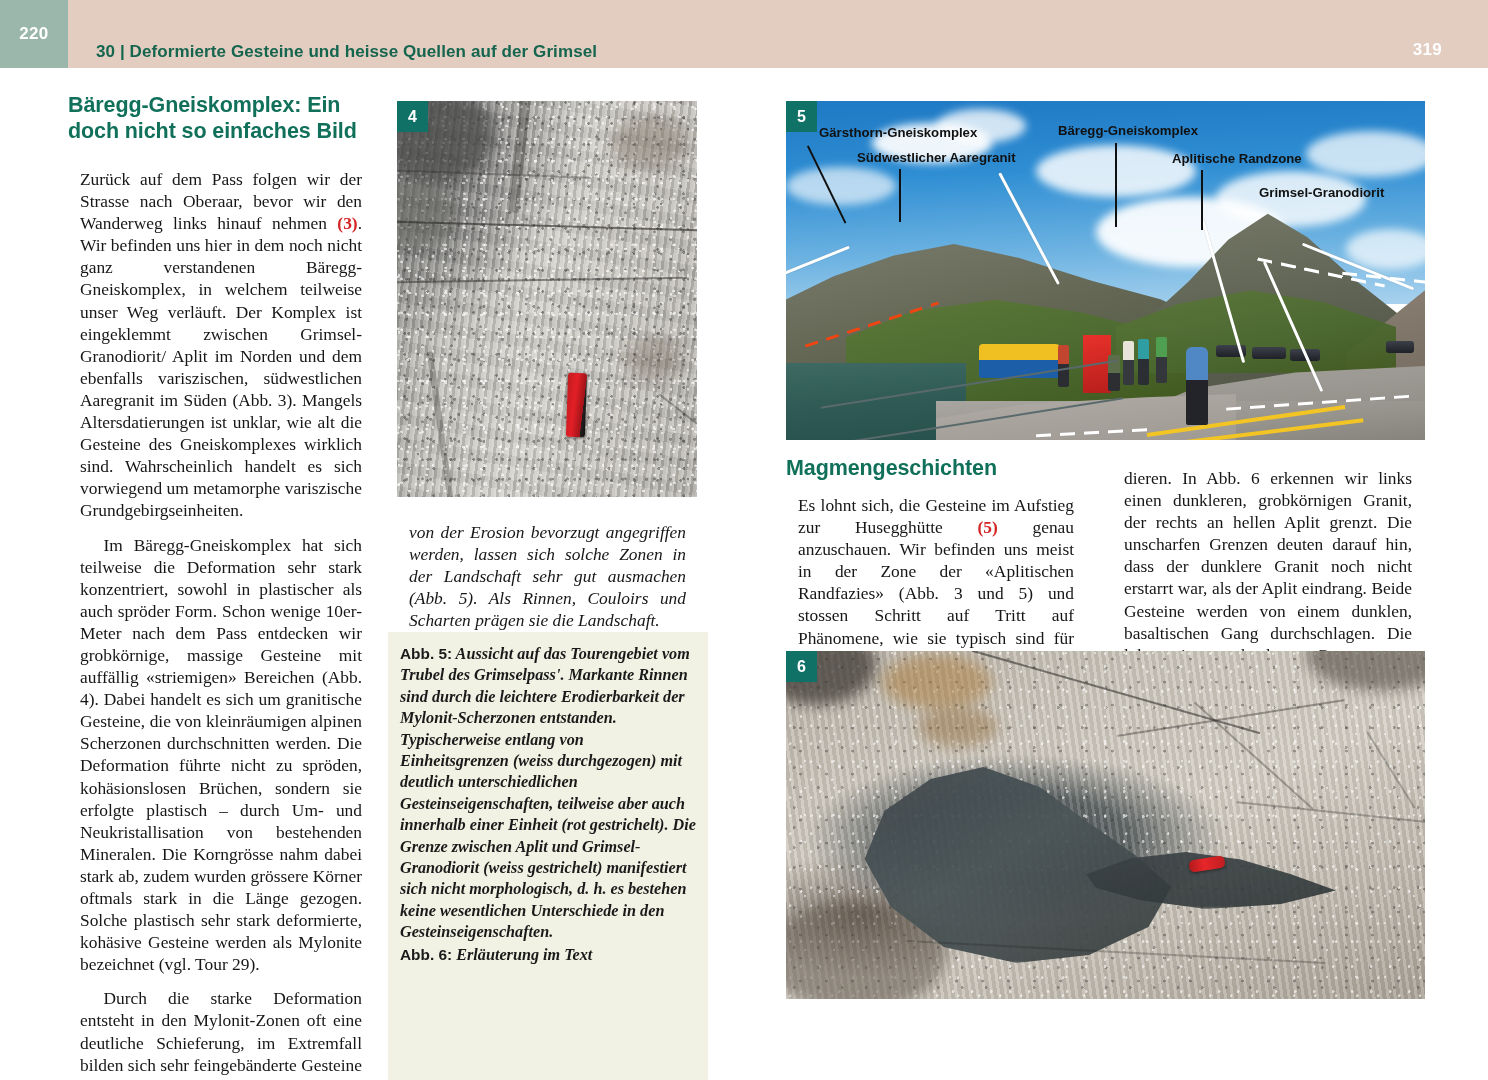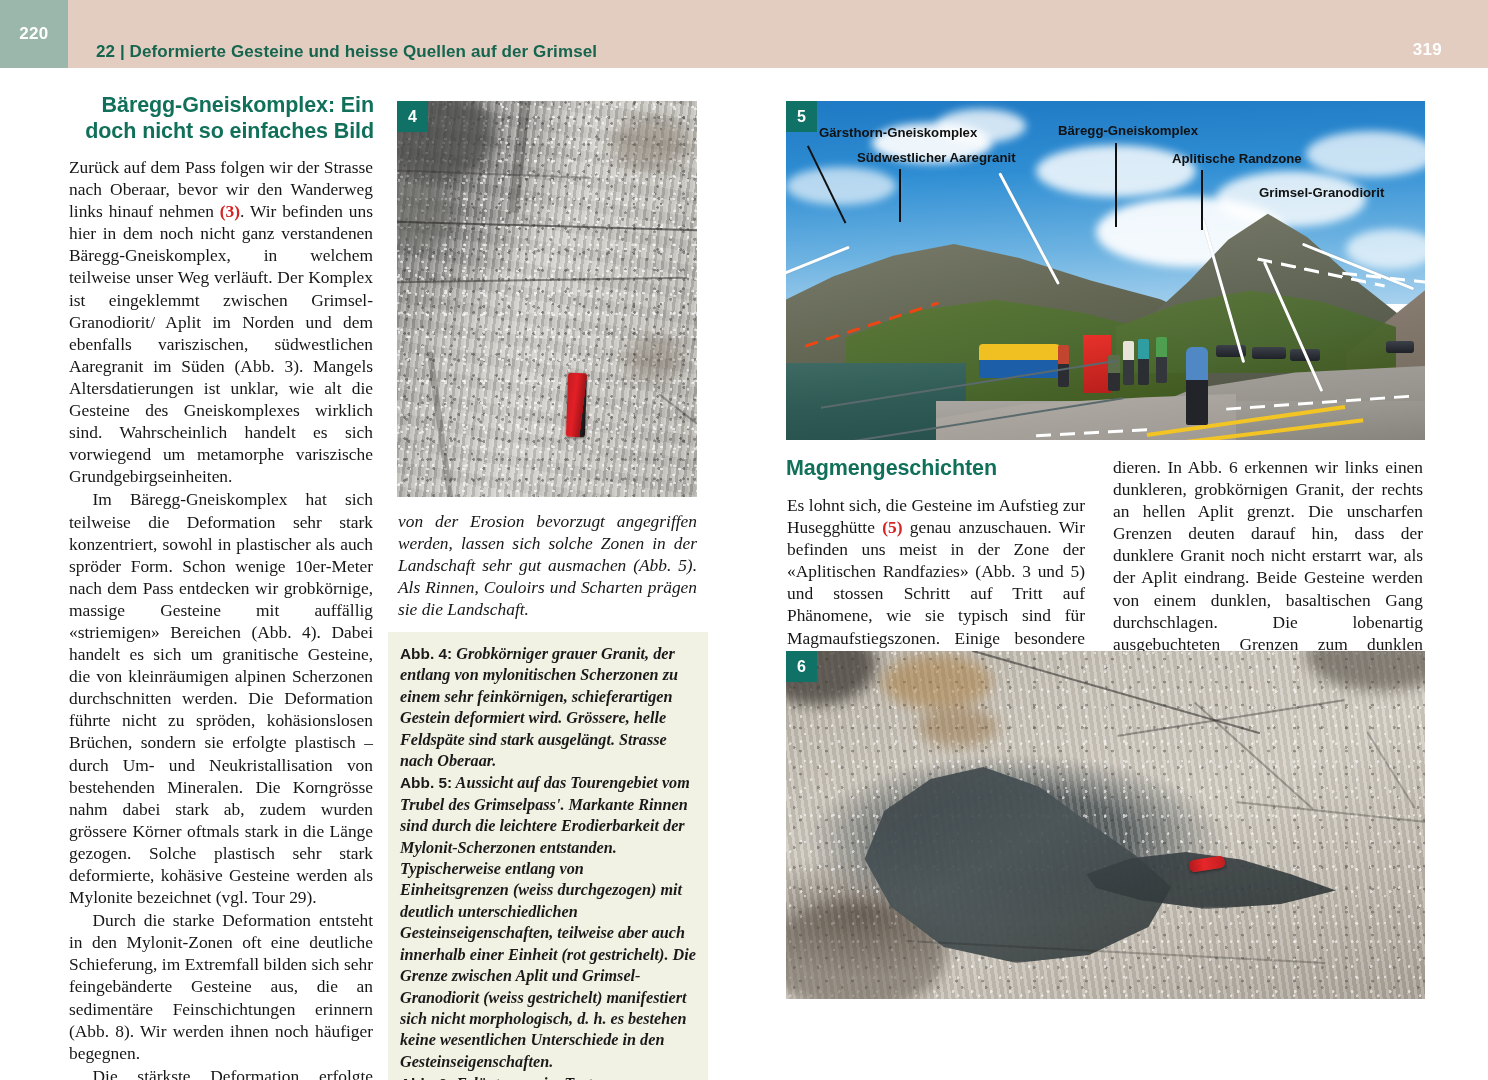--- a/index.html
+++ b/index.html
@@ -80,39 +80,39 @@
   }
   .body-col {
     font-family: "Liberation Serif", serif;
     font-size: 17.4px;
     line-height: 22.1px;
     color: #161616;
     text-align: justify;
     hyphens: manual;
   }
   .body-col p {
-    margin: 1px;
+    margin: 12px;
   }
   .body-col p.indent {
     text-indent: 1.35em;
   }
   .ref {
     color: #d42424;
     font-weight: bold;
   }
   .it { }
 
   
   .col-a {
     position: absolute;
     left: 68px;
     top: 92px;
     width: 306px;
   }
-  .col-a .sec-title { margin-bottom: 12px; text-align: right; }
+  .col-a .sec-title { margin-bottom: 24px; }
 
   .col-b {
     position: absolute;
     left: 397px;
     top: 509px;
     width: 301px;
     font-style: italic;
   }
 
   
@@ -419,21 +419,21 @@
 </style>
 </head>
 <body>
 
 <div class="spread">
 
   <div class="header-band">
     <div class="folio-block-left">
       <span class="folio-left-num">220</span>
     </div>
-    <div class="running-title">22 | Deformierte Gesteine und heisse Quellen auf der Grimsel</div>
+    <div class="running-title">30 | Deformierte Gesteine und heisse Quellen auf der Grimsel</div>
     <div class="folio-right-num">319</div>
   </div>
 
   <div class="col-a">
     <div class="sec-title">Bäregg-Gneiskomplex: Ein doch nicht so einfaches Bild</div>
     <div class="body-col">
       <p>Zurück auf dem Pass folgen wir der Strasse nach Oberaar, bevor wir den Wanderweg links hinauf nehmen <span class="ref">(3)</span>. Wir befinden uns hier in dem noch nicht ganz verstandenen Bäregg-Gneiskomplex, in welchem teilweise unser Weg verläuft. Der Komplex ist eingeklemmt zwischen Grimsel-Granodiorit/ Aplit im Norden und dem ebenfalls variszischen, südwestlichen Aaregranit im Süden (Abb. 3). Mangels Altersdatierungen ist unklar, wie alt die Gesteine des Gneiskomplexes wirklich sind. Wahrscheinlich handelt es sich vorwiegend um metamorphe variszische Grundgebirgseinheiten.</p>
       <p class="indent">Im Bäregg-Gneiskomplex hat sich teilweise die Deformation sehr stark konzentriert, sowohl in plastischer als auch spröder Form. Schon wenige 10er-Meter nach dem Pass entdecken wir grobkörnige, massige Gesteine mit auffällig «striemigen» Bereichen (Abb. 4). Dabei handelt es sich um granitische Gesteine, die von kleinräumigen alpinen <span class="it">Scherzonen</span> durchschnitten werden. Die Deformation führte nicht zu spröden, kohäsionslosen Brüchen, sondern sie erfolgte plastisch – durch Um- und Neukristallisation von bestehenden Mineralen. Die Korngrösse nahm dabei stark ab, zudem wurden grössere Körner oftmals stark in die Länge gezogen. Solche plastisch sehr stark deformierte, kohäsive Gesteine werden als <span class="it">Mylonite</span> bezeichnet (vgl. Tour 29).</p>
       <p class="indent">Durch die starke Deformation entsteht in den Mylonit-Zonen oft eine deutliche Schieferung, im Extremfall bilden sich sehr feingebänderte Gesteine aus, die an sedimentäre Feinschichtungen erinnern (Abb. 8). Wir werden ihnen noch häufiger begegnen.</p>
       <p class="indent">Die stärkste Deformation erfolgte oftmals entlang des Kontaktbereichs von unterschiedlich zusammengesetzten Einheiten. Da die Mylonite zwar nicht zerfallen, aber</p>
@@ -460,21 +460,20 @@
 
     <div class="fig-badge">4</div>
   </div>
 
   <div class="col-b body-col">
     <p>von der Erosion bevorzugt angegriffen werden, lassen sich solche Zonen in der Landschaft sehr gut ausmachen (Abb. 5). Als Rinnen, Couloirs und Scharten prägen sie die Landschaft.</p>
   </div>
 
   <div class="caption-box">
     <div class="caption-inner">
-      <p><span class="cap-lbl">Abb. 4:</span> <span>Grobkörniger grauer Granit, der entlang von mylonitischen Scherzonen zu einem sehr feinkörnigen, schieferartigen Gestein deformiert wird. Grössere, helle Feldspäte sind stark ausgelängt. Strasse nach Oberaar.</span></p>
       <p><span class="cap-lbl">Abb. 5:</span> <span>Aussicht auf das Tourengebiet vom Trubel des Grimselpass'. Markante Rinnen sind durch die leichtere Erodierbarkeit der Mylonit-Scherzonen entstanden. Typischerweise entlang von Einheitsgrenzen (weiss durchgezogen) mit deutlich unterschiedlichen Gesteinseigenschaften, teilweise aber auch innerhalb einer Einheit (rot gestrichelt). Die Grenze zwischen Aplit und Grimsel-Granodiorit (weiss gestrichelt) manifestiert sich nicht morphologisch, d. h. es bestehen keine wesentlichen Unterschiede in den Gesteinseigenschaften.</span></p>
       <p><span class="cap-lbl">Abb. 6:</span> <span>Erläuterung im Text</span></p>
     </div>
   </div>
 
   <div class="fig5">
     <div class="sky5"></div>
 
     <div class="cloud" style="left:86px; top:22px; width:120px; height:40px;"></div>
     <div class="cloud" style="left:150px; top:8px; width:90px; height:34px; opacity:.85;"></div>

